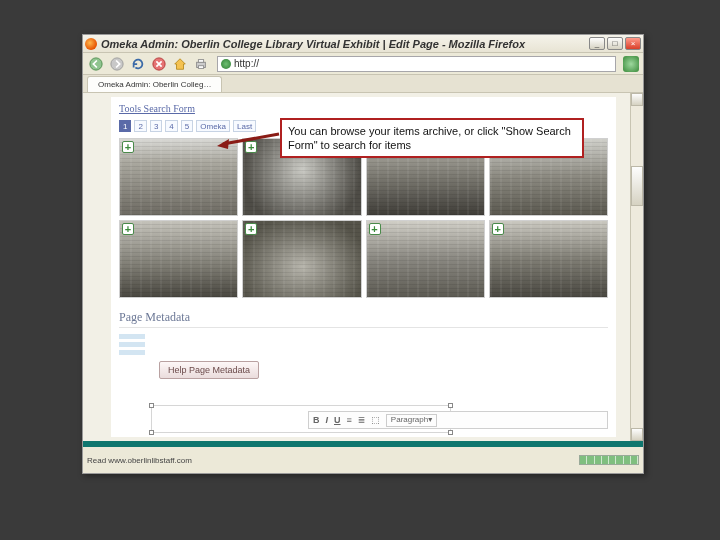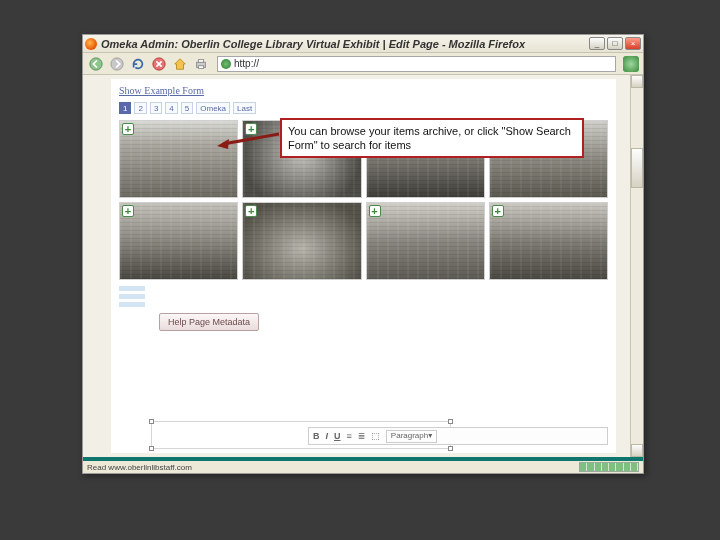--- a/index.html
+++ b/index.html
@@ -278,23 +278,23 @@
     bottom: 4px;
     width: 300px;
     height: 28px;
     border: 1px solid #d6d6d6;
     background: #fff;
   }
   .editor-handle {
     position:absolute; width:5px; height:5px; background:#fff; border:1px solid #888;
   }
   .statusbar {
-    height: 16px;
+    height: 32px;
     background: #ece9d8;
-    border-top: 4px solid #0f766e;
+    border-top: 6px solid #0f766e;
     display: flex;
     align-items: center;
     padding: 0 4px;
     justify-content: space-between;
     font-size: 8px;
     color: #444;
   }
   .progress {
     width: 60px; height: 10px; border:1px solid #9a9; display:flex;
   }
@@ -374,25 +374,30 @@
           <rect x="5" y="10" width="6" height="3" fill="#fff" stroke="#888"></rect>
         </svg>
     </div>
     <div class="urlbar">
       <div class="globe"></div>
       <span>http://</span>
     </div>
     <div class="go-btn"></div>
   </div>
 
+  <div class="tabstrip">
+    <div class="tab">
+      <span>Omeka Admin: Oberlin Colleg…</span>
+    </div>
+  </div>
 
   <div class="content">
     <div class="page">
 
-      <a class="show-search">Show Example Form</a>
+      <a class="show-search">Tools Search Form</a>
 
       <div class="pager">
         <div class="p active">1</div>
         <div class="p">2</div>
         <div class="p">3</div>
         <div class="p">4</div>
         <div class="p">5</div>
         <div class="p">Omeka</div>
         <div class="p">Last</div>
       </div>
@@ -425,20 +430,21 @@
         <div class="thumb-cell">
           <div class="plus">+</div>
           <div class="img room7"></div>
         </div>
         <div class="thumb-cell">
           <div class="plus">+</div>
           <div class="img room8"></div>
         </div>
       </div>
 
+      <div class="section-title">Page Metadata</div>
 
       <div class="placeholder-lines">
         <div class="pl"></div>
         <div class="pl"></div>
         <div class="pl"></div>
       </div>
 
       <div style="text-align:left; margin-left:40px;">
         <span class="meta-btn">Help Page Metadata</span>
       </div>

